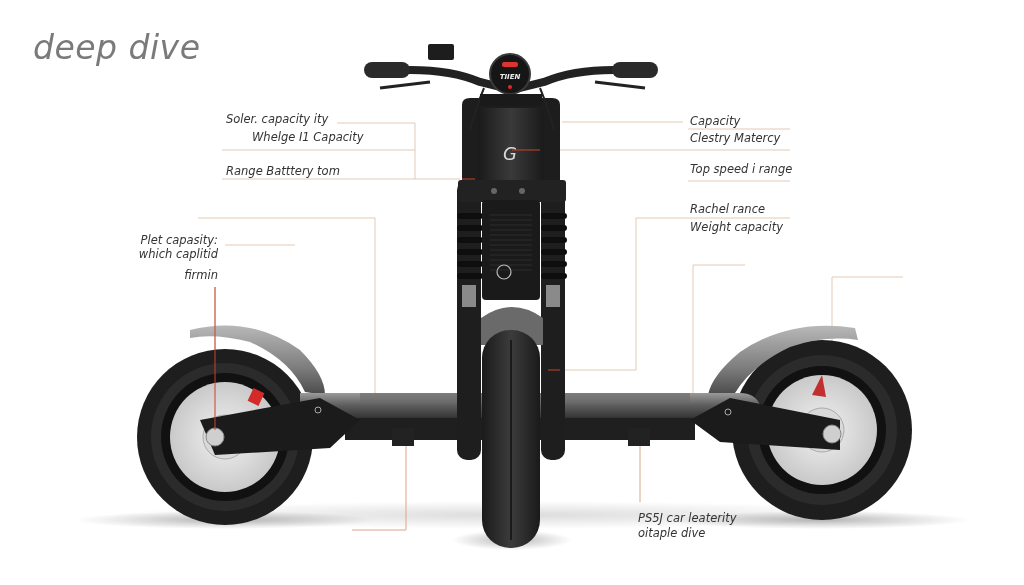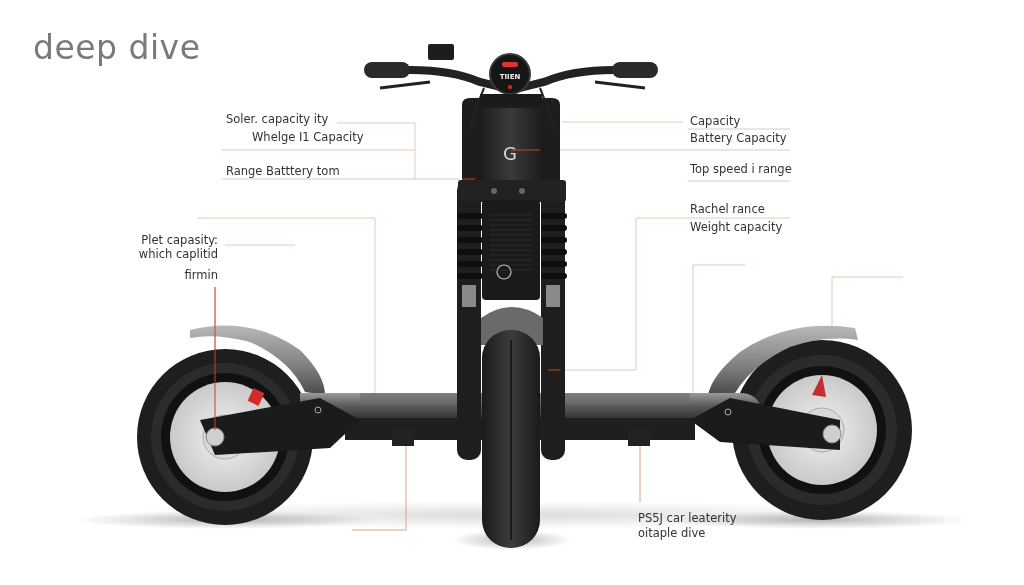--- a/index.html
+++ b/index.html
@@ -2,21 +2,21 @@
 <html><head>
   <meta charset="utf-8">
   <style>
     html, body { margin: 0; padding: 0; }
     body {
       width: 1024px; height: 585px; overflow: hidden;
       background: #ffffff;
       font-family: "Liberation Sans", "DejaVu Sans", sans-serif;
       position: relative;
     }
-    .stage { position: absolute; left: 0; top: 0; width: 1024px; height: 501px; }
+    .stage { position: absolute; left: 0; top: 0; width: 1024px; height: 501px; font-style: italic; }
     .title {
       position: absolute; left: 33px; top: 28px;
       font-family: "DejaVu Sans", sans-serif;
       font-size: 33px; color: #7a7a7a; letter-spacing: 0.5px; font-weight: 500;
     }
     .label {
       position: absolute; font-family: "DejaVu Sans", sans-serif;
       font-size: 11.5px; color: #333; white-space: nowrap; line-height: 18px;
     }
     .label.right { text-align: right; }
@@ -210,21 +210,21 @@
     <line x1="512" y1="150" x2="540" y2="150" stroke="#c8432a" stroke-width="1"></line>
     <line x1="548" y1="370" x2="560" y2="370" stroke="#c8432a" stroke-width="1"></line>
     <line x1="215" y1="287" x2="215" y2="430" stroke="#c8432a" stroke-width="1"></line>
   </svg>
 
   <div class="label" style="left:226px; top:110px;">Soler. capacity ity</div>
   <div class="label" style="left:226px; top:128px;margin-left:26px;">Whelge I1 Capacity</div>
   <div class="label" style="left:226px; top:162px;">Range Batttery tom</div>
 
   <div class="label" style="left:690px; top:112px;">Capacity</div>
-  <div class="label" style="left:690px; top:129px;">Battery Capacity</div>
+  <div class="label" style="left:690px; top:129px;">Clestry Matercy</div>
   <div class="label" style="left:690px; top:160px;">Top speed i range</div>
 
   <div class="label" style="left:690px; top:200px;">Rachel rance</div>
   <div class="label" style="left:690px; top:218px;">Weight capacity</div>
 
   <div class="label right" style="right:806px; top:231px;">Plet capasity:</div>
   <div class="label right" style="right:806px; top:245px;">which caplitid</div>
   <div class="label right" style="right:806px; top:266px;">firmin</div>
 
   <div class="label" style="left:638px; top:509px;">PS5J car leaterity</div>

